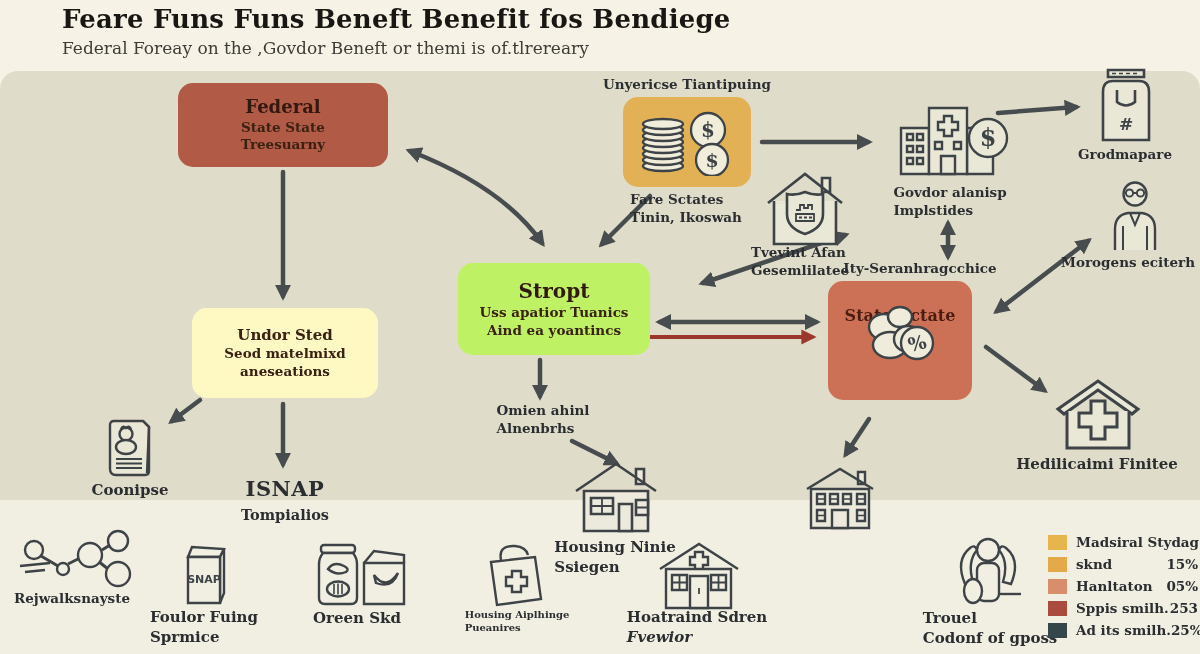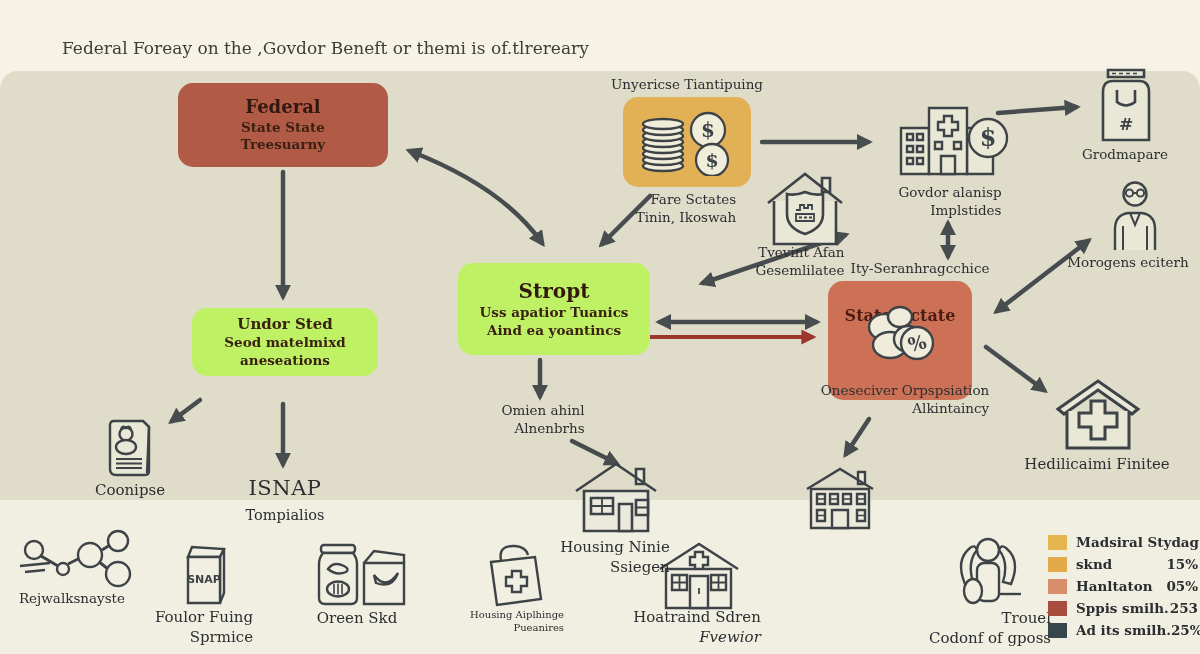--- a/index.html
+++ b/index.html
@@ -10,41 +10,42 @@
   .bottomband{position:absolute;left:0;top:500px;width:1200px;height:154px;
         background:#f1efe2;z-index:0;}
   .title{position:absolute;left:62px;top:4px;font-size:26px;font-weight:bold;
         color:#191714;letter-spacing:.2px;z-index:5;}
   .subtitle{position:absolute;left:62px;top:38px;font-size:17px;color:#3e3c36;z-index:5;}
   .arrows{position:absolute;left:0;top:0;z-index:1;pointer-events:none;}
   .box{position:absolute;border-radius:15px;display:flex;flex-direction:column;
        justify-content:center;align-items:center;text-align:center;z-index:2;}
   .box .t1{font-weight:bold;font-size:18px;color:#32190f;line-height:1.25;}
   .box .t2{font-weight:bold;font-size:13.5px;color:#3a2113;line-height:1.3;}
-  .lbl{position:absolute;transform:translateX(-50%);text-align:right;
-       font-weight:normal;font-size:13.5px;color:#2b2e31;white-space:nowrap;
+  .lbl{position:absolute;transform:translateX(-50%);text-align:left;
+       font-weight:bold;font-size:13.5px;color:#2b2e31;white-space:nowrap;
        line-height:1.3;z-index:3;}
   .lbl.big{font-size:21px;letter-spacing:.5px;}
   .lbl .it{font-style:italic;}
   .icon{position:absolute;z-index:2;}
   .icon *{vector-effect:non-scaling-stroke;}
   .legend{position:absolute;left:1048px;top:531px;z-index:3;}
   .legend .row{display:flex;align-items:center;height:22px;width:150px;}
   .legend .sw{width:19px;height:15px;margin-right:9px;flex:none;}
   .legend .lab{font-weight:bold;font-size:13.5px;color:#2b2e31;white-space:nowrap;}
   .legend .val{font-weight:bold;font-size:13.5px;color:#2b2e31;margin-left:auto;}
 </style>
 </head>
 <body>
 
 <div class="stage">
 
   <div class="band"></div>
   <div class="bottomband"></div>
 
+  <div class="title">Feare Funs Funs Beneft Benefit fos Bendiege</div>
   <div class="subtitle">Federal Foreay on the ,Govdor Beneft or themi is of.tlrereary</div>
 
   <svg class="arrows" width="1200" height="654" viewBox="0 0 1200 654">
     <defs>
       <marker id="ah" viewBox="0 0 10 10" refX="7" refY="5" markerWidth="3.6" markerHeight="3.6" orient="auto-start-reverse">
         <path d="M0,0 L10,5 L0,10 Z" fill="#474c4e"></path>
       </marker>
       <marker id="ahr" viewBox="0 0 10 10" refX="7" refY="5" markerWidth="3.8" markerHeight="3.8" orient="auto-start-reverse">
         <path d="M0,0 L10,5 L0,10 Z" fill="#9c372e"></path>
       </marker>
@@ -68,21 +69,21 @@
     </g>
     <path d="M640,337 H812" stroke="#9c372e" stroke-width="4" fill="none" stroke-linecap="round" marker-end="url(#ahr)"></path>
   </svg>
 
   <div class="box" style="left: 178px; top: 83px; width: 210px; height: 84px; background: rgb(177, 90, 69);">
     <div class="t1">Federal</div>
     <div class="t2">State State</div>
     <div class="t2">Treesuarny</div>
   </div>
 
-  <div class="box" style="left: 192px; top: 308px; width: 186px; height: 68px; background: #bef264;">
+  <div class="box" style="left: 192px; top: 308px; width: 186px; height: 90px; background: #fef9c3;">
     <div class="t2" style="font-size:15px;">Undor Sted</div>
     <div class="t2">Seod matelmixd</div>
     <div class="t2">aneseations</div>
   </div>
 
   <div class="box" style="left: 458px; top: 263px; width: 192px; height: 92px; background: #bef264;">
     <div class="t1" style="font-size:20px;">Stropt</div>
     <div class="t2">Uss apatior Tuanics</div>
     <div class="t2">Aind ea yoantincs</div>
   </div>
@@ -102,24 +103,20 @@
     <div>Govdor alanisp</div>
     <div>Implstides</div>
   </div>
   <div class="lbl" style="left:920px;top:260px;">Ity-Seranhragcchice</div>
   <div class="lbl" style="left:800px;top:244px;">
     <div>Tvevint Afan</div>
     <div>Gesemlilatee</div>
   </div>
   <div class="lbl" style="left:1125px;top:146px;">Grodmapare</div>
   <div class="lbl" style="left:1128px;top:254px;">Morogens eciterh</div>
-  <div class="lbl" style="left:905px;top:382px;">
-    <div>Oneseciver Orpspsiation</div>
-    <div>Alkintaincy</div>
-  </div>
   <div class="lbl" style="left:543px;top:402px;">
     <div>Omien ahinl</div>
     <div>Alnenbrhs</div>
   </div>
   <div class="lbl" style="left:130px;top:481px;font-size:15px;">Coonipse</div>
   <div class="lbl big" style="left:285px;top:475px;">ISNAP</div>
   <div class="lbl" style="left:285px;top:506px;font-size:14.5px;">Tompialios</div>
   <div class="lbl" style="left:615px;top:538px;font-size:15px;">
     <div>Housing Ninie</div>
     <div>Ssiegen</div>

